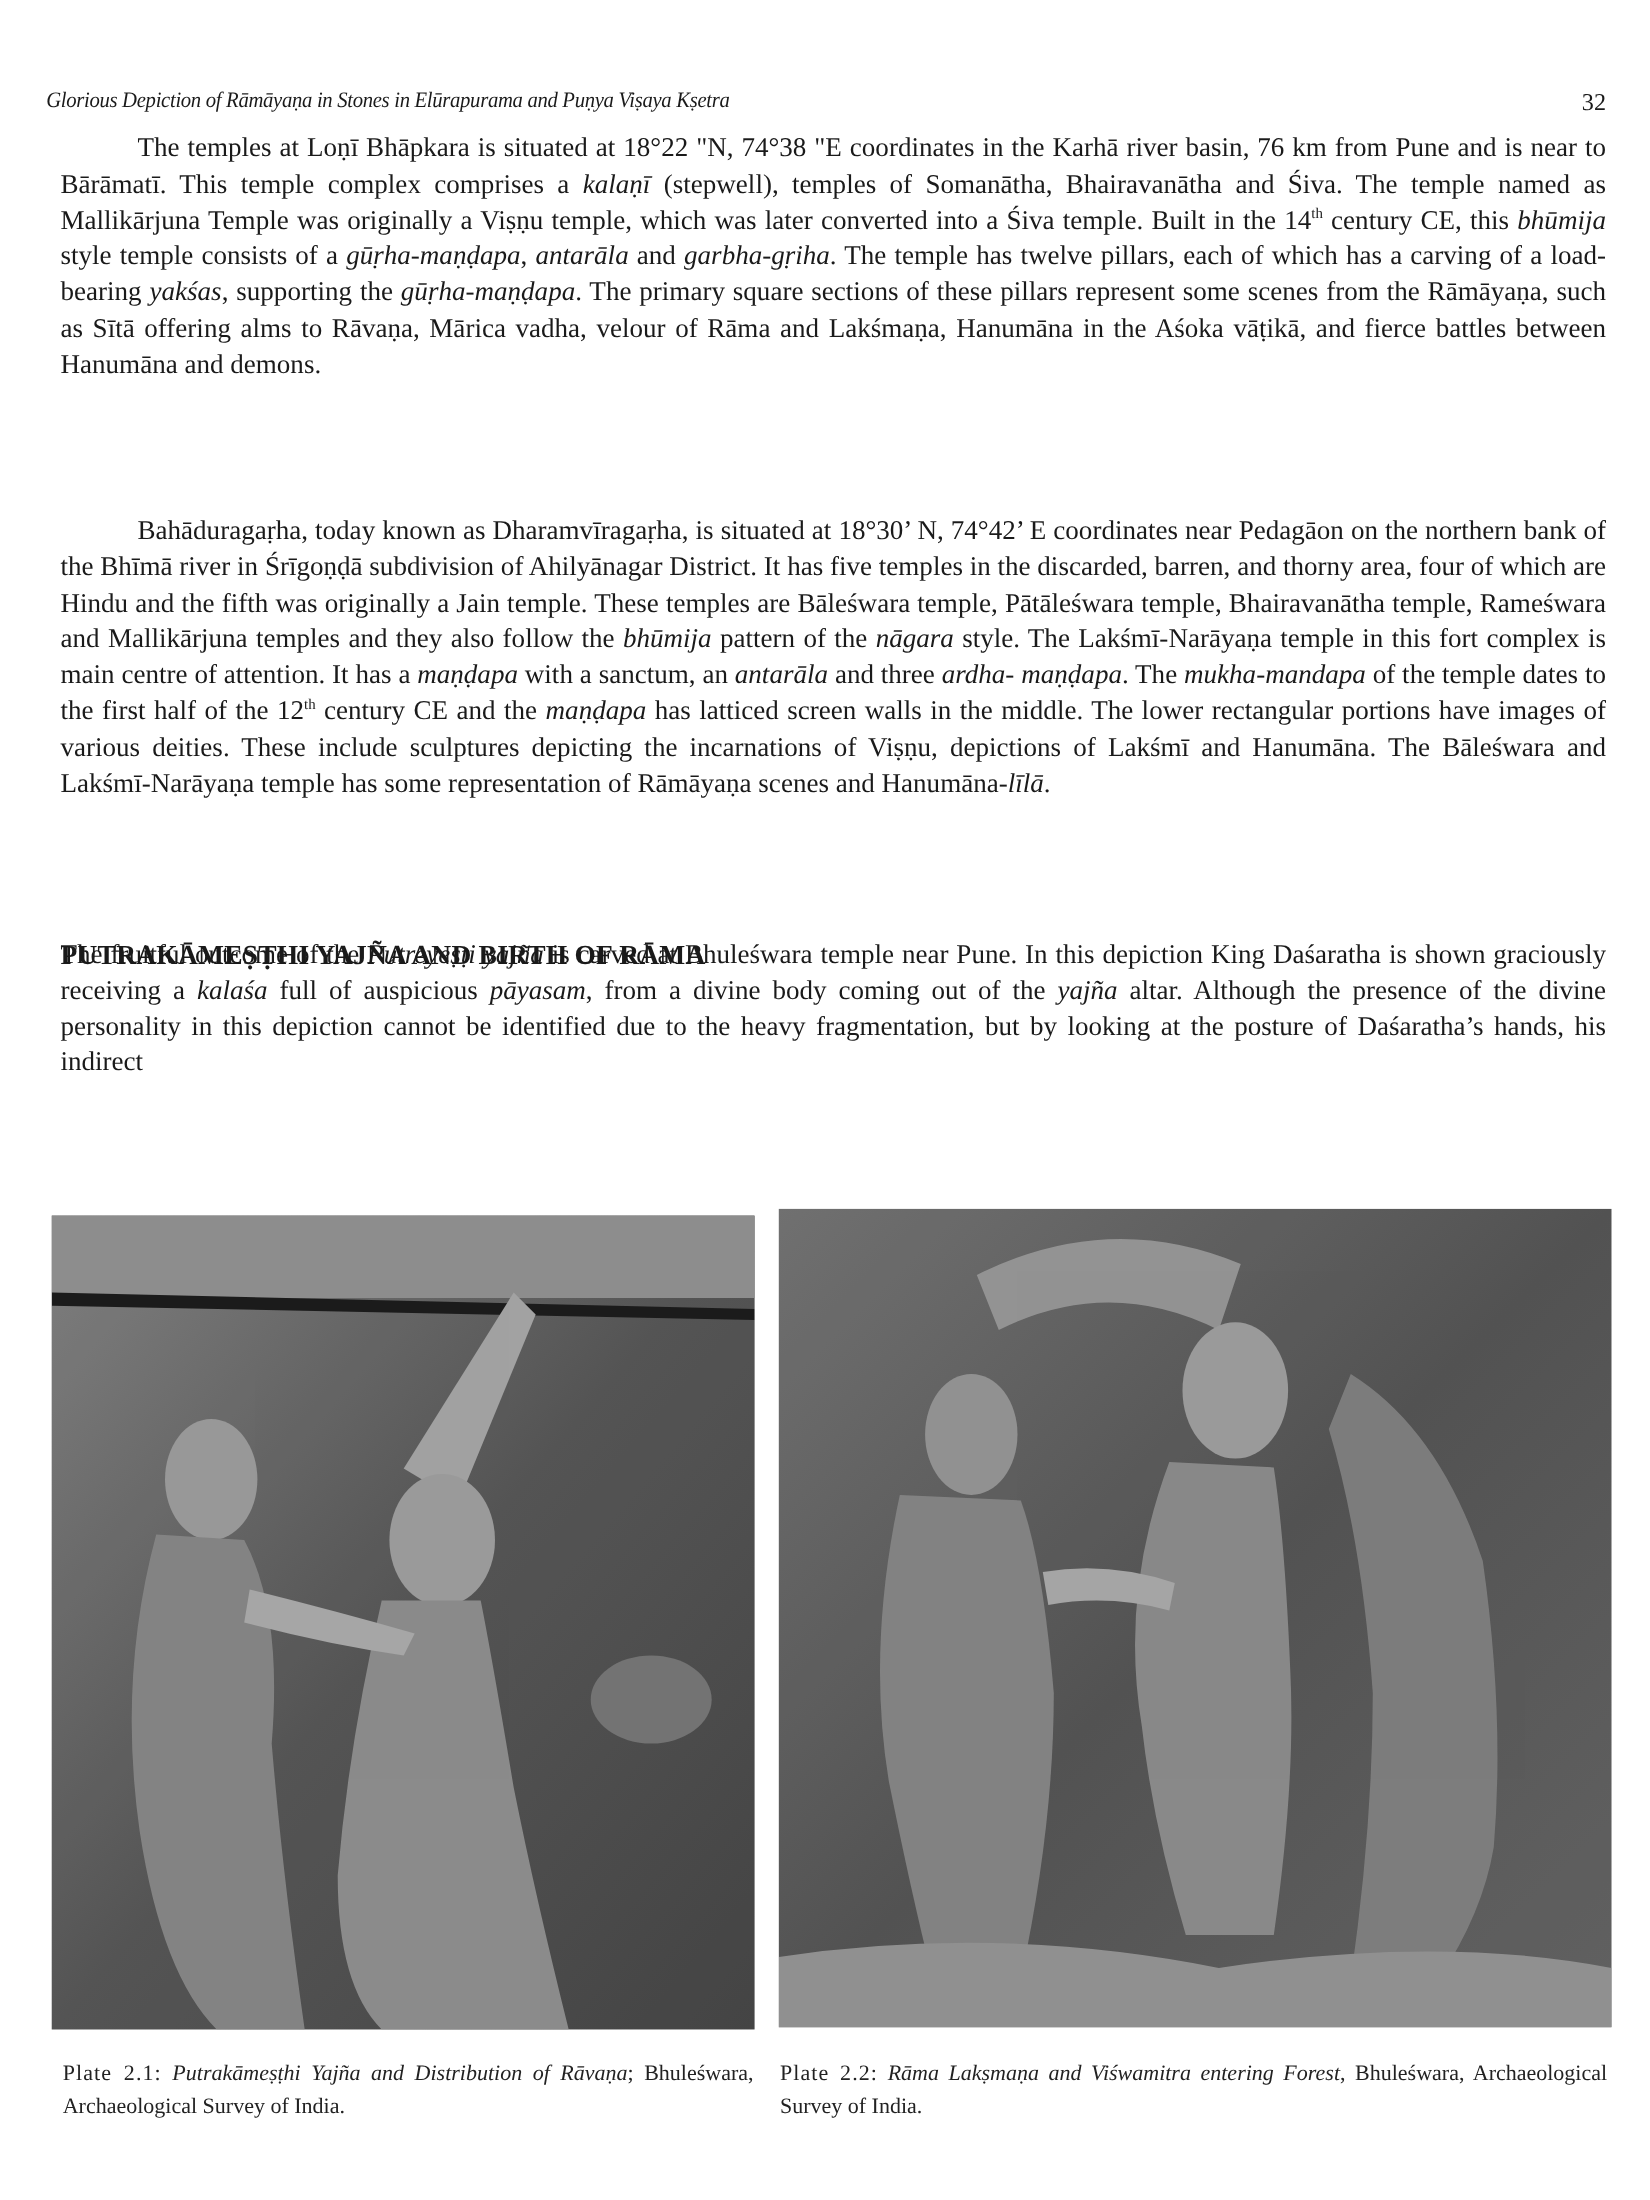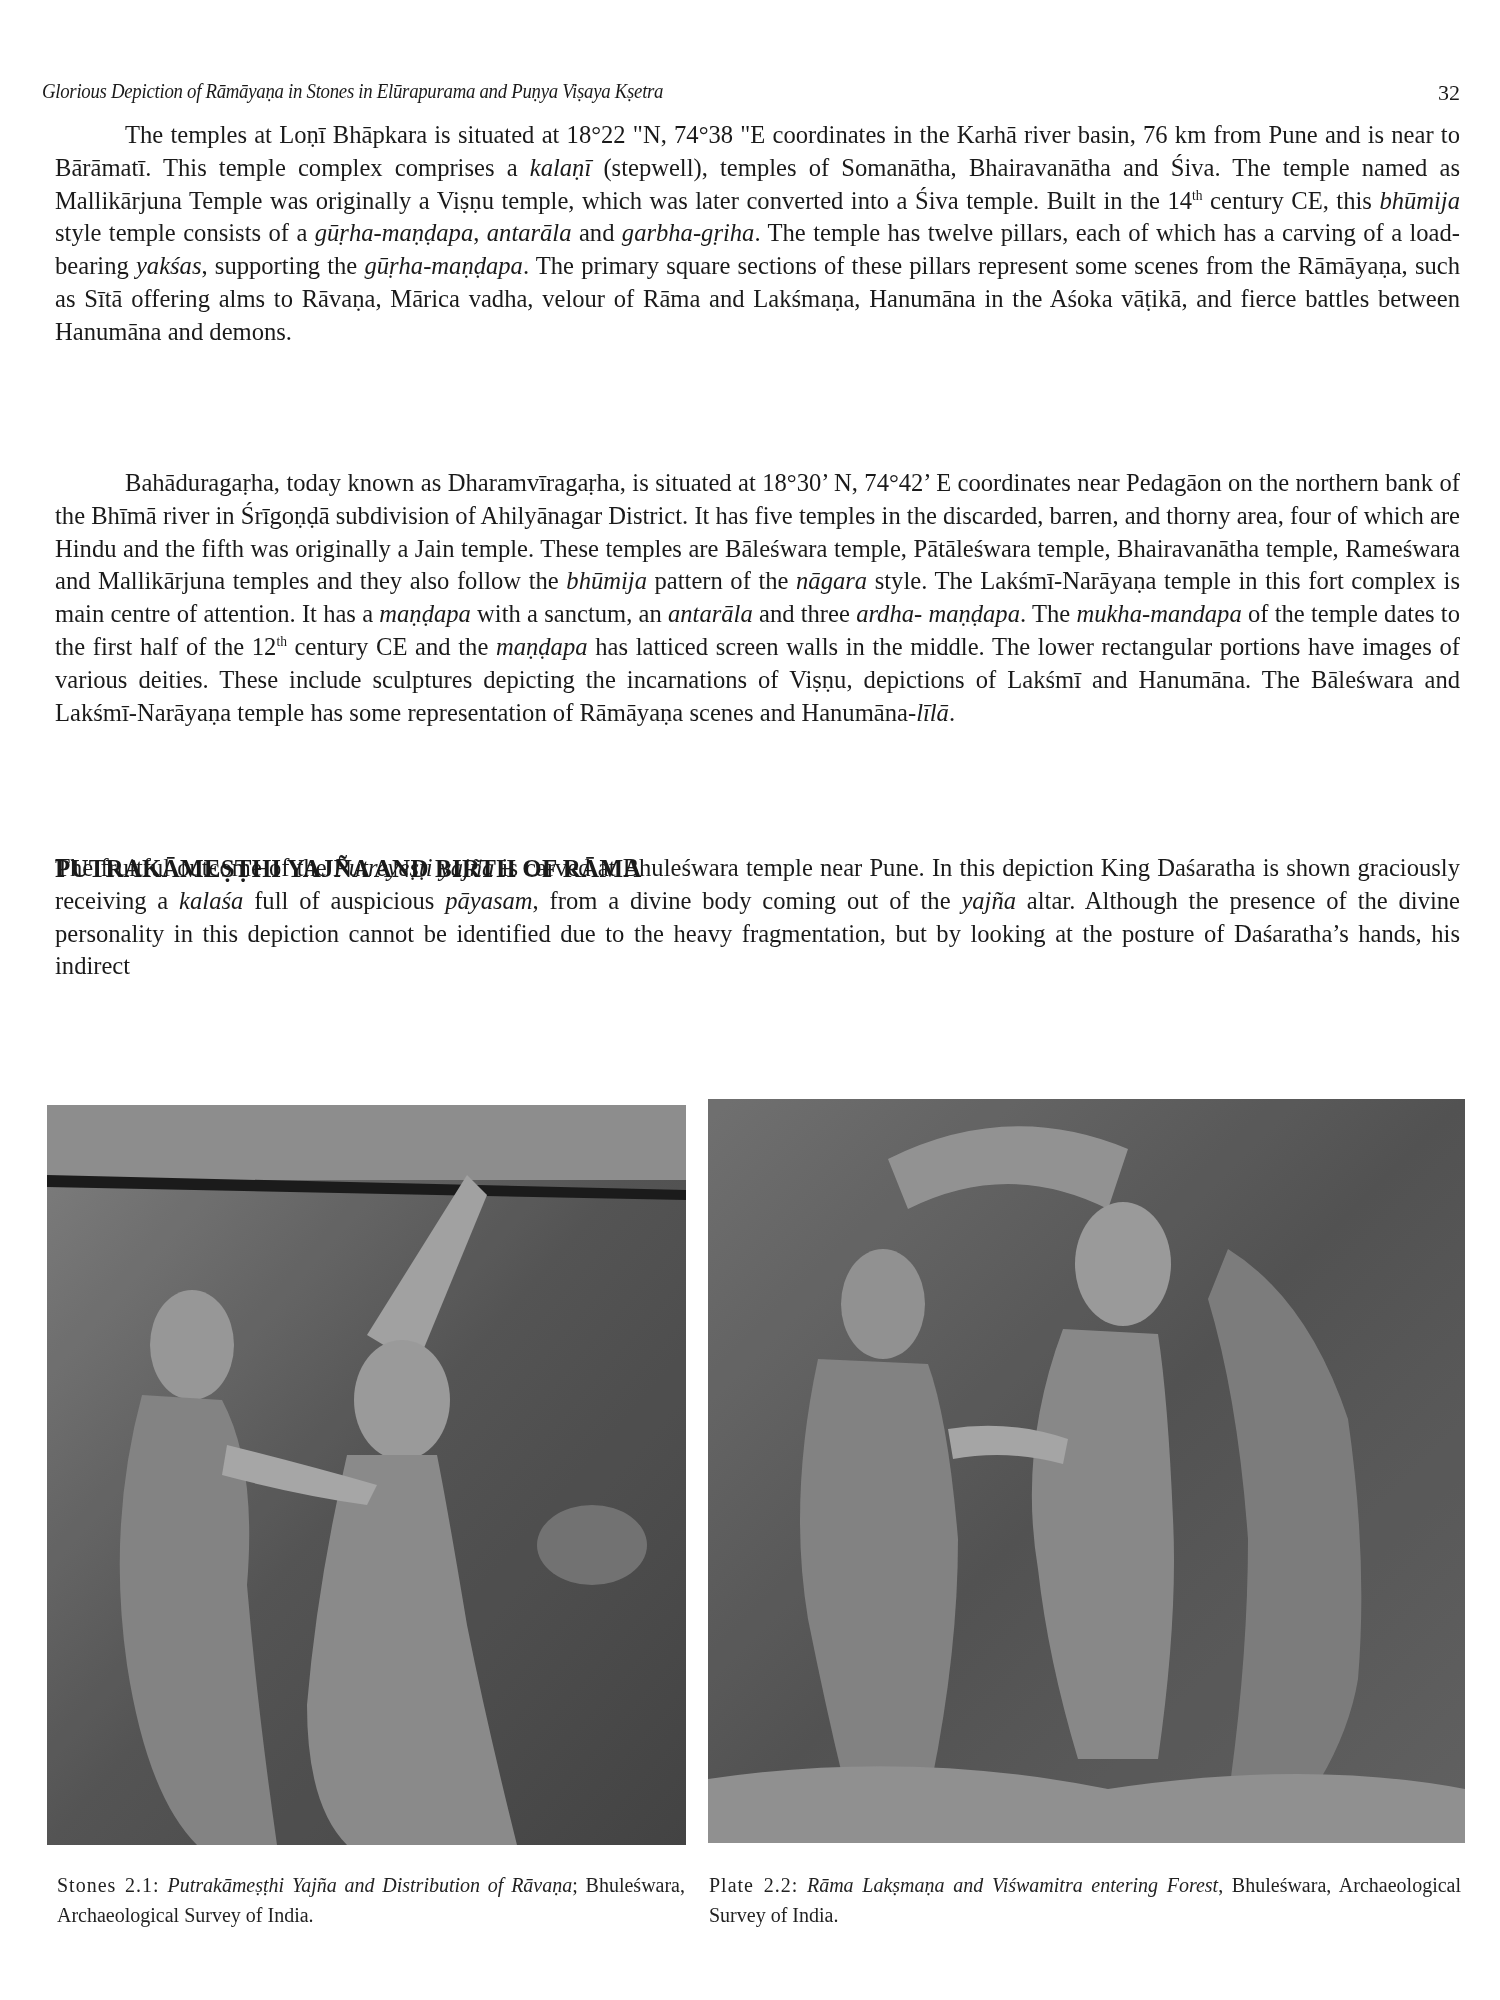--- a/index.html
+++ b/index.html
@@ -105,20 +105,20 @@
     <ellipse cx="415" cy="165" rx="48" ry="62" fill="#a8a8a8"></ellipse>
     <path d="M355 230 Q310 350 330 470 Q340 560 370 660 L450 660 Q470 520 465 420 Q460 300 450 235Z" fill="#959595"></path>
     <path d="M240 330 Q300 320 360 340 L355 365 Q300 350 245 360Z" fill="#b4b4b4"></path>
     <path d="M520 150 Q600 200 640 320 Q660 460 650 580 Q640 640 600 700 L520 700 Q540 560 540 440 Q530 300 500 200Z" fill="#888"></path>
     <path d="M0 680 Q200 650 400 690 Q600 660 757 690 L757 744 L0 744Z" fill="#9d9d9d"></path>
     <rect width="757" height="744" fill="#000" opacity="0.08" filter="url(#grain2)"></rect>
   </svg>
 </div>
 
 <div class="caption" id="caption1">
-  <span class="label">Stones 2.1:</span>
+  <span class="label">Plate 2.1:</span>
   <i>Putrakāmeṣṭhi Yajña and Distribution of Rāvaṇa</i><span>; Bhuleśwara, Archaeological Survey of India.</span>
 </div>
 
 <div class="caption" id="caption2">
   <span class="label">Plate 2.2:</span>
   <i>Rāma Lakṣmaṇa and Viśwamitra entering Forest</i><span>, Bhuleśwara, Archaeological Survey of India.</span>
 </div>
 
 </body></html>

